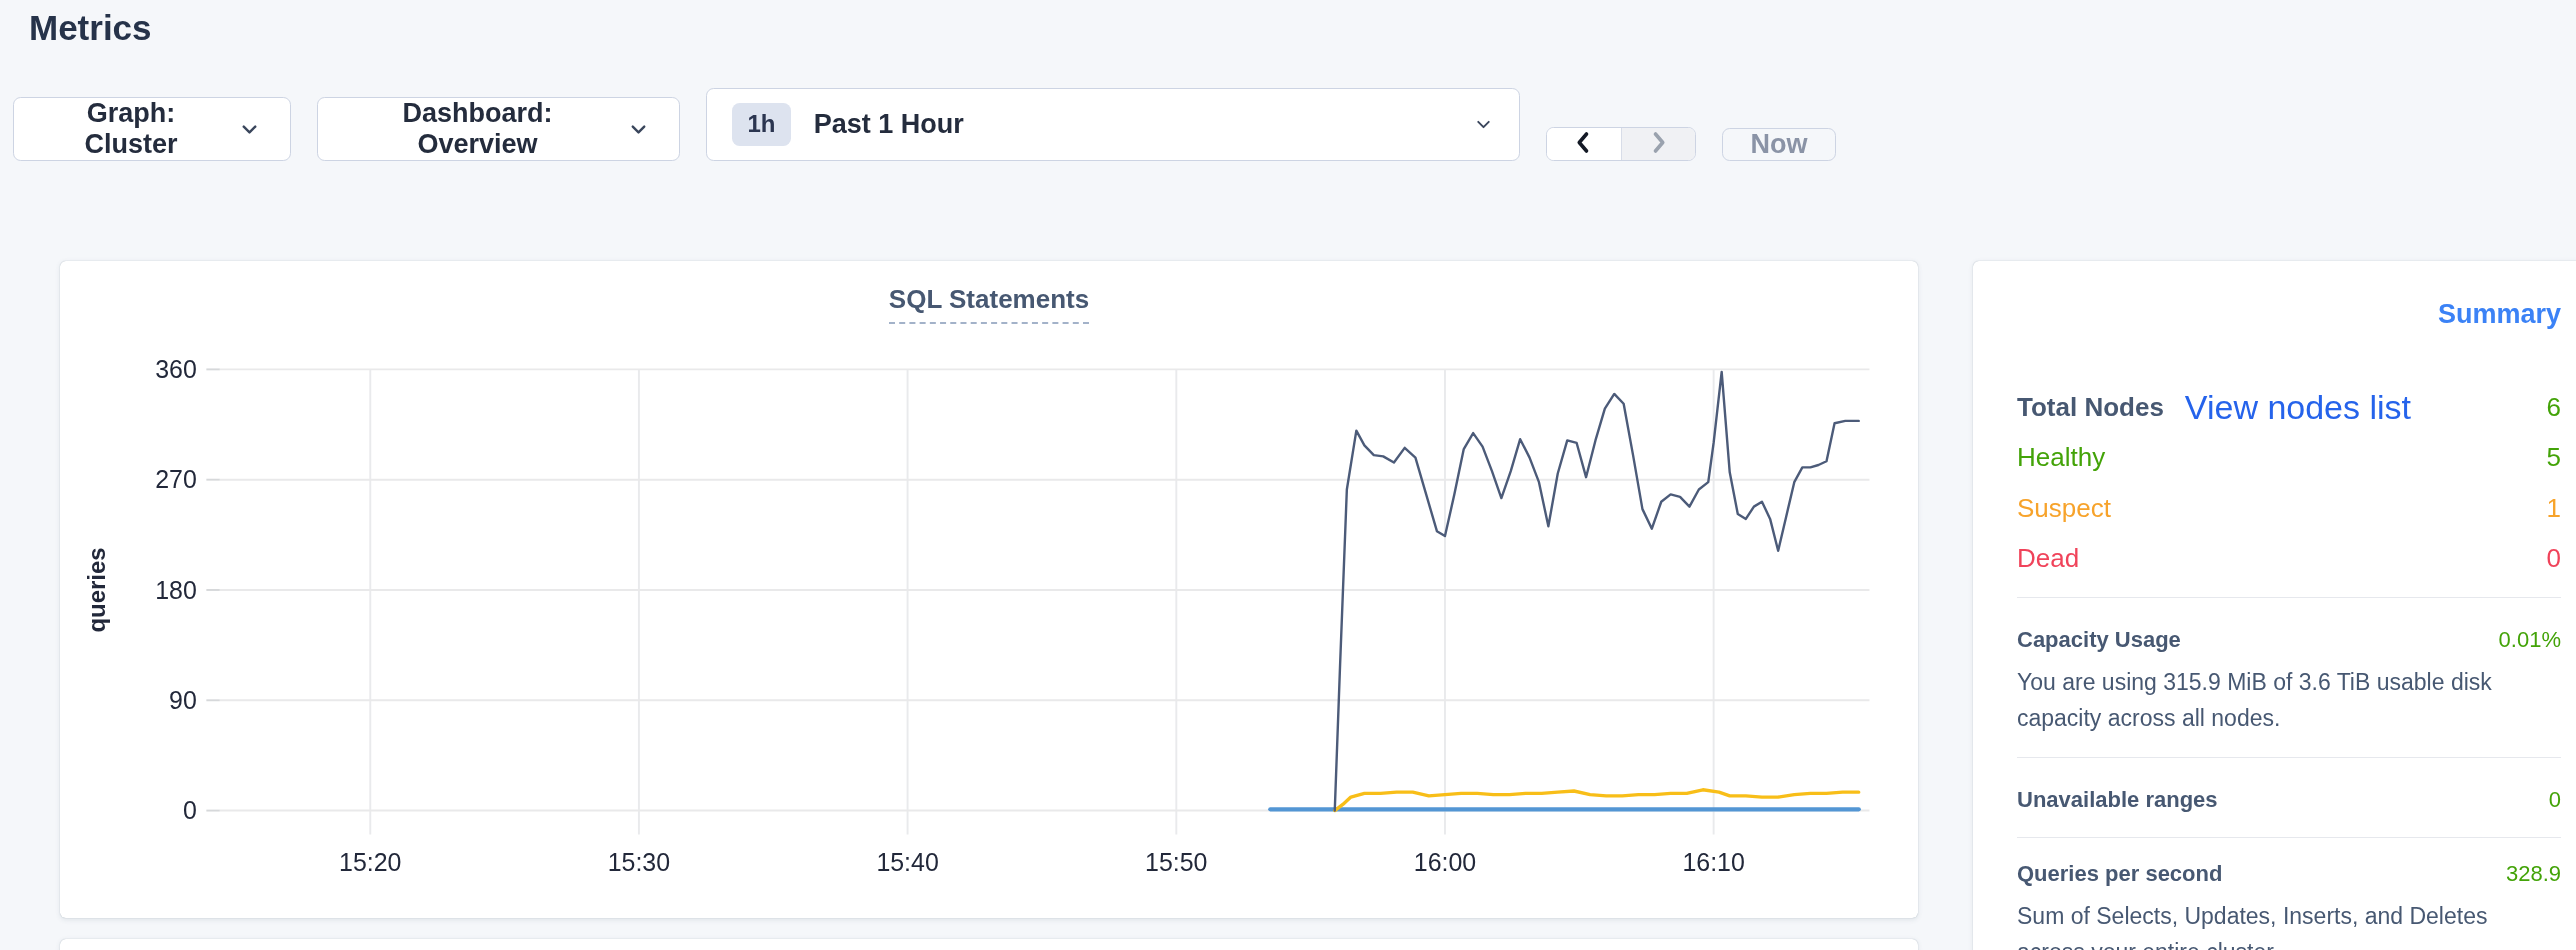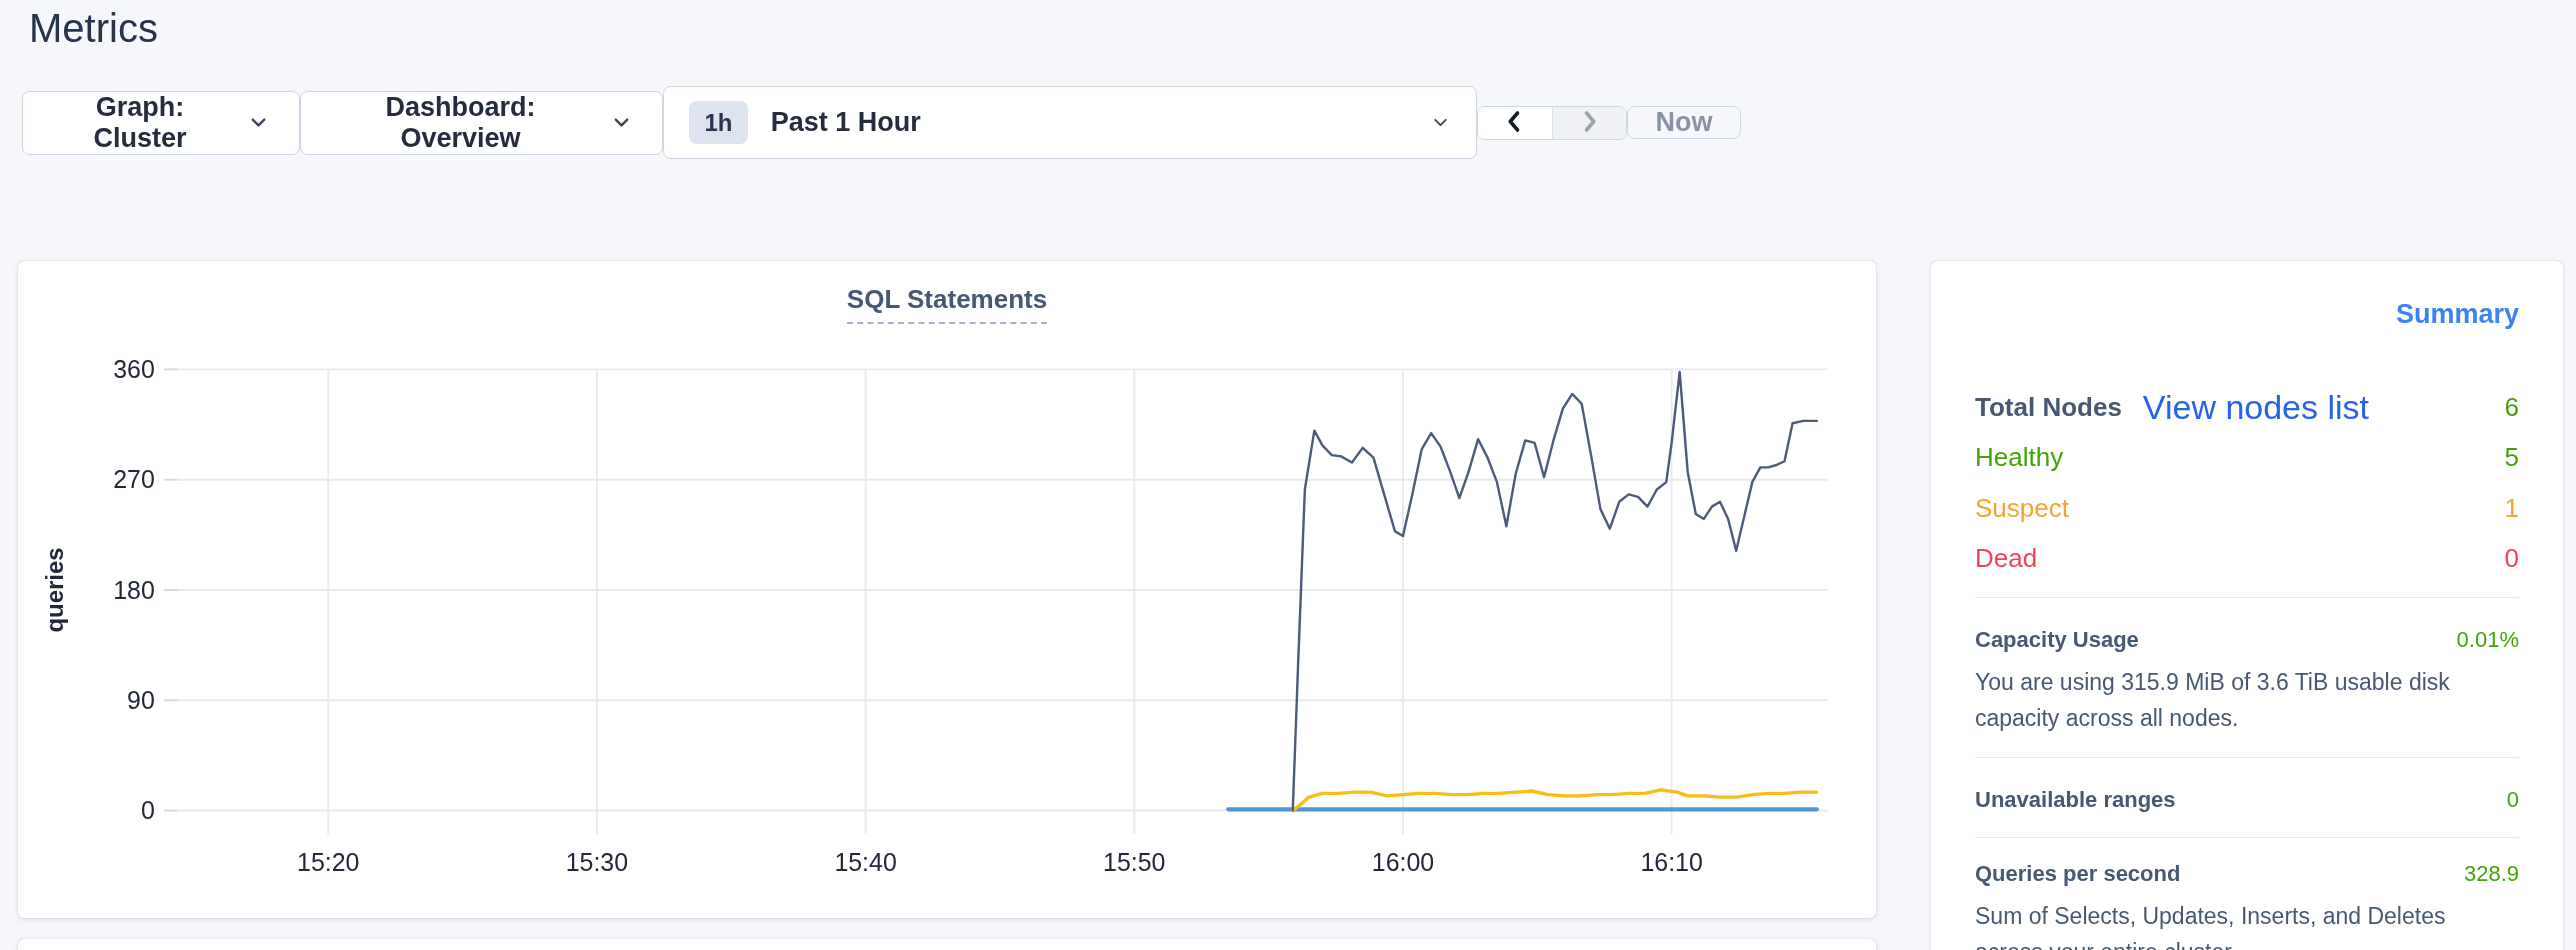--- a/index.html
+++ b/index.html
@@ -7,25 +7,25 @@
   body {
     width: 2576px; height: 950px;
     background: #f5f7fa;
     font-family: "Liberation Sans", "DejaVu Sans", sans-serif;
     color: #242c3d;
     overflow: hidden;
     position: relative;
   }
   h1.page-title {
     position: absolute; left: 29px; top: 0; margin: 0;
-    font-size: 40px; line-height: 56px; font-weight: 400; color: #26334a;
+    font-size: 35px; line-height: 56px; font-weight: 700; color: #26334a;
   }
   .toolbar {
-    position: absolute; left: 22px; top: 84px;
-    display: flex; align-items: center; height: 77px;
+    position: absolute; left: 13px; top: 84px;
+    display: flex; align-items: flex-end; gap: 26px; height: 77px;
   }
   .btn {
     display: flex; align-items: center;
     background: #ffffff;
     border: 1.9px solid #cdd4e3; border-radius: 7.7px;
     font-size: 27px; font-weight: bold; color: #242c3d;
     cursor: pointer; padding: 0 29px;
     font-family: inherit;
   }
   .dd { justify-content: center; gap: 19px; }
@@ -49,20 +49,21 @@
     border: none; background: #ffffff; cursor: pointer; padding: 0;
   }
   .arrow-btn.next { background: #f0f1f4; border-left: 1.9px solid #d8dde8; cursor: default; }
   .now-btn {
     width: 114px; justify-content: center;
     background: transparent; color: #8a93a6; font-weight: bold; cursor: default;
   }
   .card {
     position: absolute; background: #ffffff; border-radius: 5.8px;
     box-shadow: 0 0 1px rgba(67,90,111,.45), 0 1.9px 4.8px rgba(67,90,111,.12);
+    margin-left: 42px;
   }
   .chart-card { left: 18px; top: 261px; width: 1858px; height: 657px; }
   .next-card  { left: 18px; top: 939px; width: 1858px; height: 58px; }
   .chart-title-wrap {
     position: absolute; top: 23px; left: 0; width: 100%;
     text-align: center; z-index: 2;
   }
   .chart-title-wrap span {
     font-size: 26px; font-weight: bold; color: #475872;
     border-bottom: 2.9px dashed #a3b2c9; padding-bottom: 7.7px; cursor: default;

